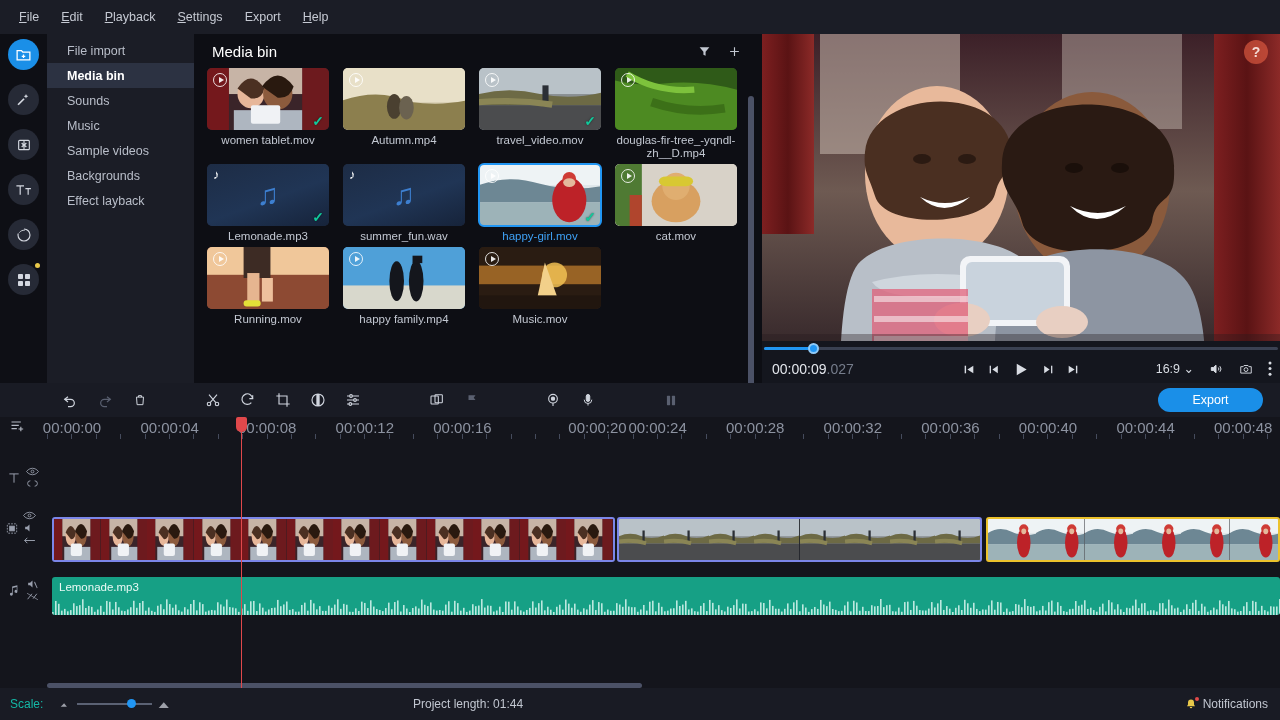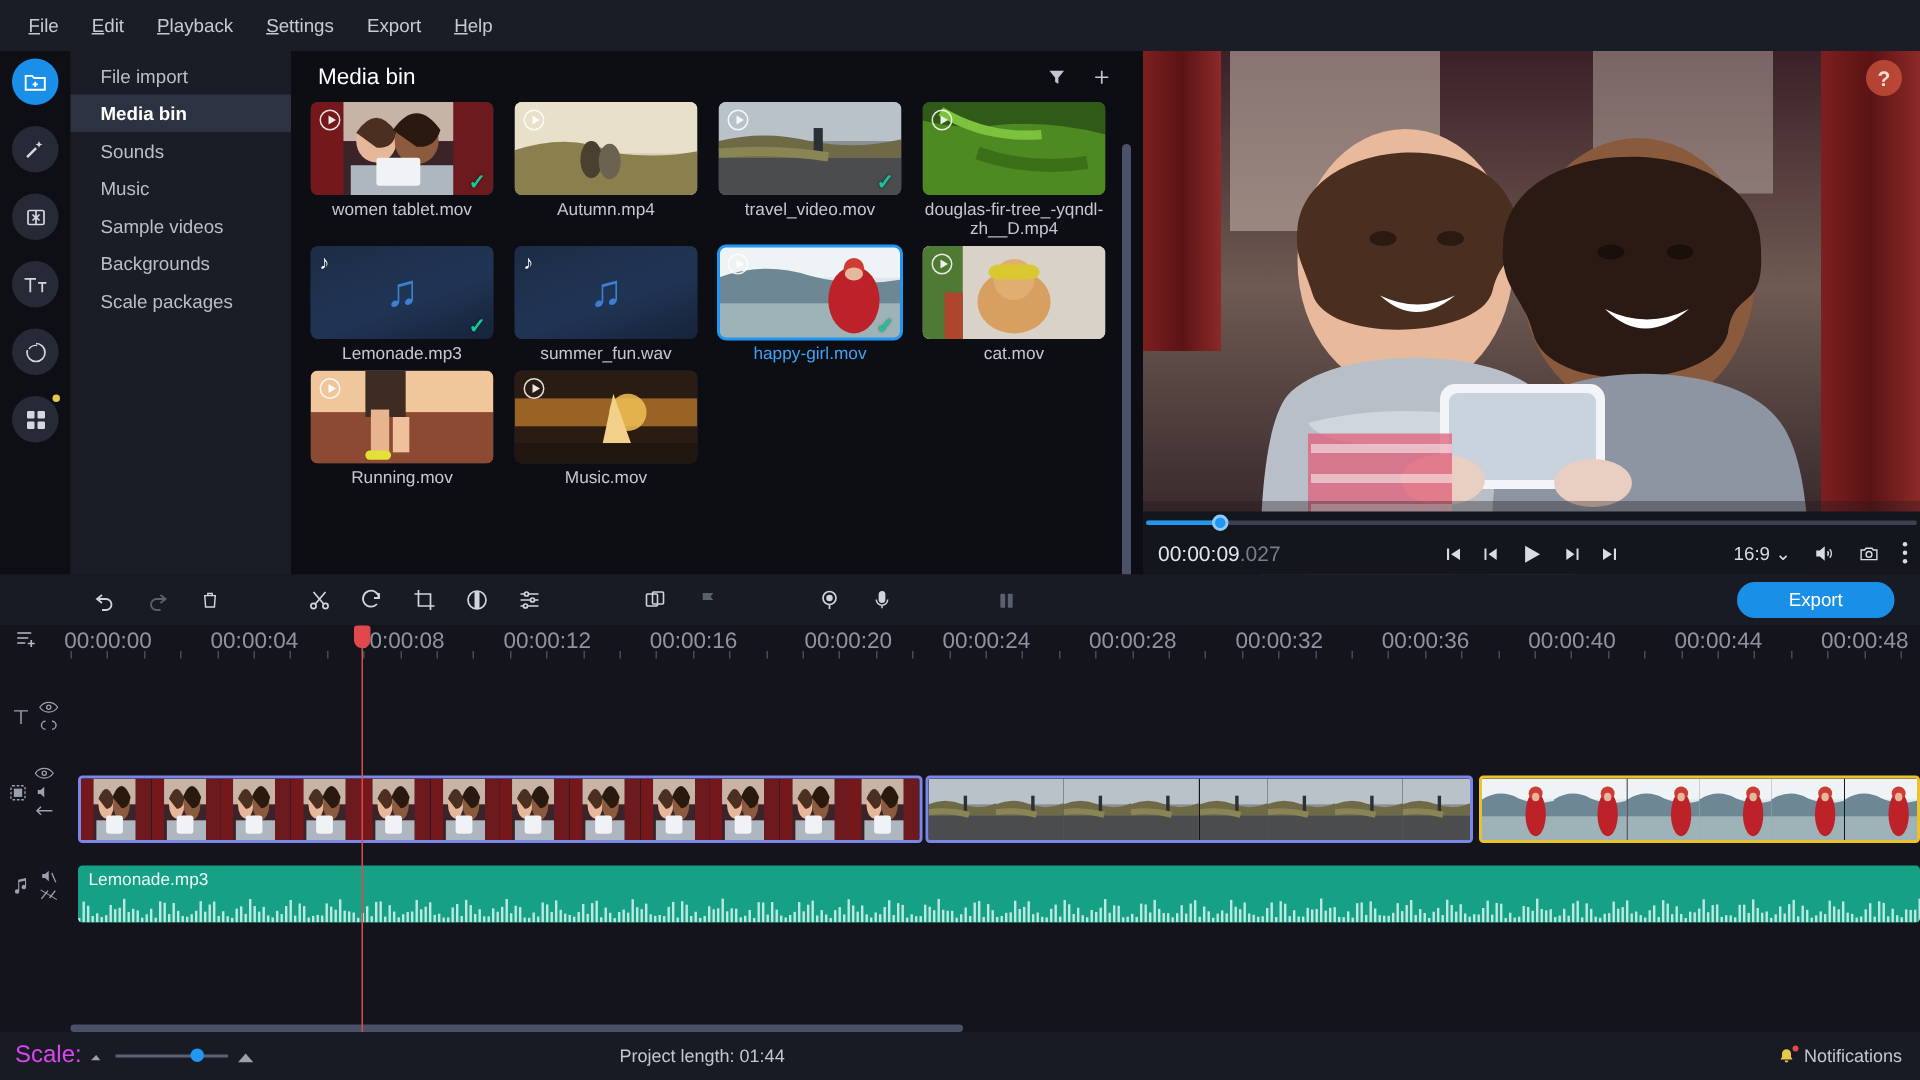--- a/index.html
+++ b/index.html
@@ -245,21 +245,21 @@
   .hscroll-thumb {
     position: absolute; left: 47px; top: 266px; width: 595px; height: 5px;
     background: #4b5166; border-radius: 3px;
   }
 
   
   .statusbar {
     position: absolute; left: 0; top: 688px; width: 1280px; height: 32px;
     background: #191b24; display: flex; align-items: center;
   }
-  .scale-label { position: absolute; left: 10px; font-size: 16px; color: #d946ef; }
+  .scale-label { position: absolute; left: 10px; font-size: 12px; color: #14b8a6; }
   .scale-slider { position: absolute; left: 60px; display: flex; align-items: center; gap: 6px; }
   .ss-track { width: 75px; height: 2px; background: #5b6274; position: relative; }
   .ss-knob {
     position: absolute; left: 50px; top: -4px; width: 9px; height: 9px;
     border-radius: 50%; background: #2196f3;
   }
   .proj-len {
     position: absolute; left: 413px; font-size: 12px; color: #c2c7d1;
   }
   .notif {
@@ -354,21 +354,21 @@
     <div class="nav-item">
         <span>Music</span>
       </div>
     <div class="nav-item">
         <span>Sample videos</span>
       </div>
     <div class="nav-item">
         <span>Backgrounds</span>
       </div>
     <div class="nav-item">
-        <span>Scale packages</span>
+        <span>Effect layback</span>
       </div>
   </div>
 
   <div class="mediabin">
     <div class="bin-head">
       <div class="bin-title">Media bin</div>
       <div class="bin-head-tools">
         <span>
           <svg width="13" height="13" viewBox="0 0 24 24" fill="currentColor">
               <path d="M3 4h18l-7 8.5V20l-4-2.2v-5.3z"></path>
@@ -496,20 +496,34 @@
               <rect width="122" height="27.900000000000002" fill="#f0c79a"></rect>
         <rect x="0" y="27.900000000000002" width="122" height="34.1" fill="#8d4a33"></rect>
         <rect x="36.6" y="0" width="26.84" height="31" fill="#3d2b24"></rect>
         <rect x="40.260000000000005" y="26.04" width="12.200000000000001" height="27.900000000000002" fill="#e6b590"></rect>
         <rect x="54.9" y="31" width="10.98" height="23.56" fill="#eec09c"></rect>
         <rect x="36.6" y="53.32" width="17.080000000000002" height="6.2" rx="3" fill="#e3e038"></rect>
             </svg>
             <span class="badge-play"></span>
           </div>
           <div class="cap">Running.mov</div>
+        </div>
+        <div class="bin-cell">
+          <div class="thumb">
+            <svg width="100%" height="100%" viewBox="0 0 122 62" preserveAspectRatio="none">
+     <rect width="122" height="62" fill="#4fa0d8"></rect>
+              <rect width="122" height="38.44" fill="#4fa0d8"></rect>
+        <rect x="0" y="38.44" width="122" height="23.56" fill="#d8d8cc"></rect>
+        <ellipse cx="53.68" cy="34.1" rx="7.319999999999999" ry="19.84" fill="#14161c"></ellipse>
+        <ellipse cx="73.2" cy="34.1" rx="7.319999999999999" ry="20.46" fill="#14161c"></ellipse>
+        <rect x="69.53999999999999" y="8.680000000000001" width="9.76" height="7.4399999999999995" fill="#14161c"></rect>
+            </svg>
+            <span class="badge-play"></span>
+          </div>
+          <div class="cap">happy family.mp4</div>
         </div>
         <div class="bin-cell">
           <div class="thumb">
             <svg width="100%" height="100%" viewBox="0 0 122 62" preserveAspectRatio="none">
      <rect width="122" height="62" fill="#2a1c12"></rect>
               <rect width="122" height="62" fill="#2a1c12"></rect>
         <rect x="0" y="18.599999999999998" width="122" height="18.599999999999998" fill="#c8812e" opacity=".7"></rect>
         <circle cx="75.64" cy="27.900000000000002" r="12.4" fill="#f0c054" opacity=".85"></circle>
         <path d="M58.559999999999995 49.6l7.319999999999999 -34.1 l12.200000000000001 34.1z" fill="#f2d08a"></path>
         <rect x="0" y="48.36" width="122" height="13.64" fill="#21160f"></rect>
@@ -736,21 +750,21 @@
         <svg width="17" height="16" viewBox="0 0 24 24" fill="none" stroke="currentColor" stroke-width="1.7">
             <path d="M3 6h14M3 11h11M3 16h8"></path>
             <path d="M17 13v7M13.5 16.5h7"></path>
           </svg>
       </div>
     <div class="ruler-tick" style="left: 72px;">00:00:00</div>
         <div class="ruler-tick" style="left: 169.6px;">00:00:04</div>
         <div class="ruler-tick" style="left: 267.2px;">00:00:08</div>
         <div class="ruler-tick" style="left: 364.8px;">00:00:12</div>
         <div class="ruler-tick" style="left: 462.4px;">00:00:16</div>
-        <div class="ruler-tick" style="left: 556px; padding-left: 19px;">00:00:20</div>
+        <div class="ruler-tick" style="left: 588px; padding-left: 19px;">00:00:20</div>
         <div class="ruler-tick" style="left: 657.6px;">00:00:24</div>
         <div class="ruler-tick" style="left: 755.2px;">00:00:28</div>
         <div class="ruler-tick" style="left: 852.8px;">00:00:32</div>
         <div class="ruler-tick" style="left: 950.4px;">00:00:36</div>
         <div class="ruler-tick" style="left: 1048px; text-align: center;">00:00:40</div>
         <div class="ruler-tick" style="left: 1145.6px;">00:00:44</div>
         <div class="ruler-tick" style="left: 1243.2px;">00:00:48</div>
         <div class="ruler-minor" style="left: 47px;"></div>
         <div class="ruler-minor" style="left: 71.4px;"></div>
         <div class="ruler-minor" style="left: 95.8px;"></div>

